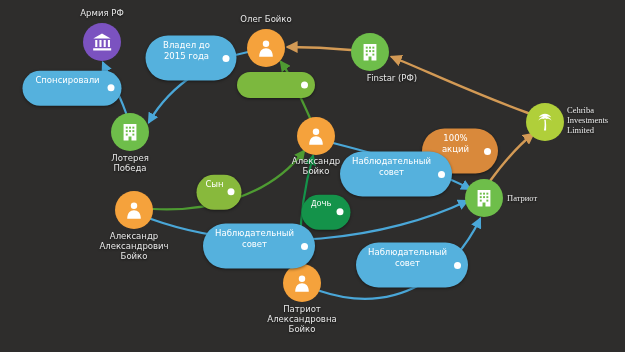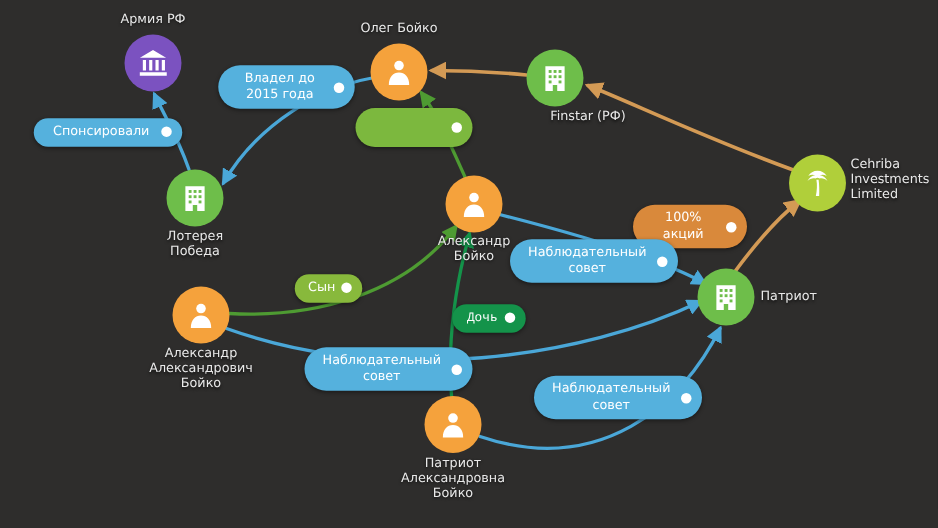--- a/index.html
+++ b/index.html
@@ -48,31 +48,32 @@
     line-height: 10px;
     text-align: center;
     white-space: pre;
     text-shadow: 0 1px 2px rgba(0,0,0,.65);
   }
   .node-label.side {
     left: auto;
     transform: none;
     text-align: left;
     white-space: pre-line;
+    font-family: Liberation Serif, serif;
   }
   
   .pill {
     position: absolute;
     transform: translate(-50%, -50%);
     border-radius: 999px;
     color: #ffffff;
     font-size: 8.5px;
     line-height: 10.5px;
     text-align: center;
-    padding: 4px 20px 4px 11px;
+    padding: 4px 20px 20px 11px;
     box-sizing: border-box;
     white-space: pre-line;
     display: flex;
     align-items: center;
     justify-content: center;
     box-shadow: 0 1px 3px rgba(0,0,0,.45);
   }
   .pill .dot {
     position: absolute;
     right: 7px;

